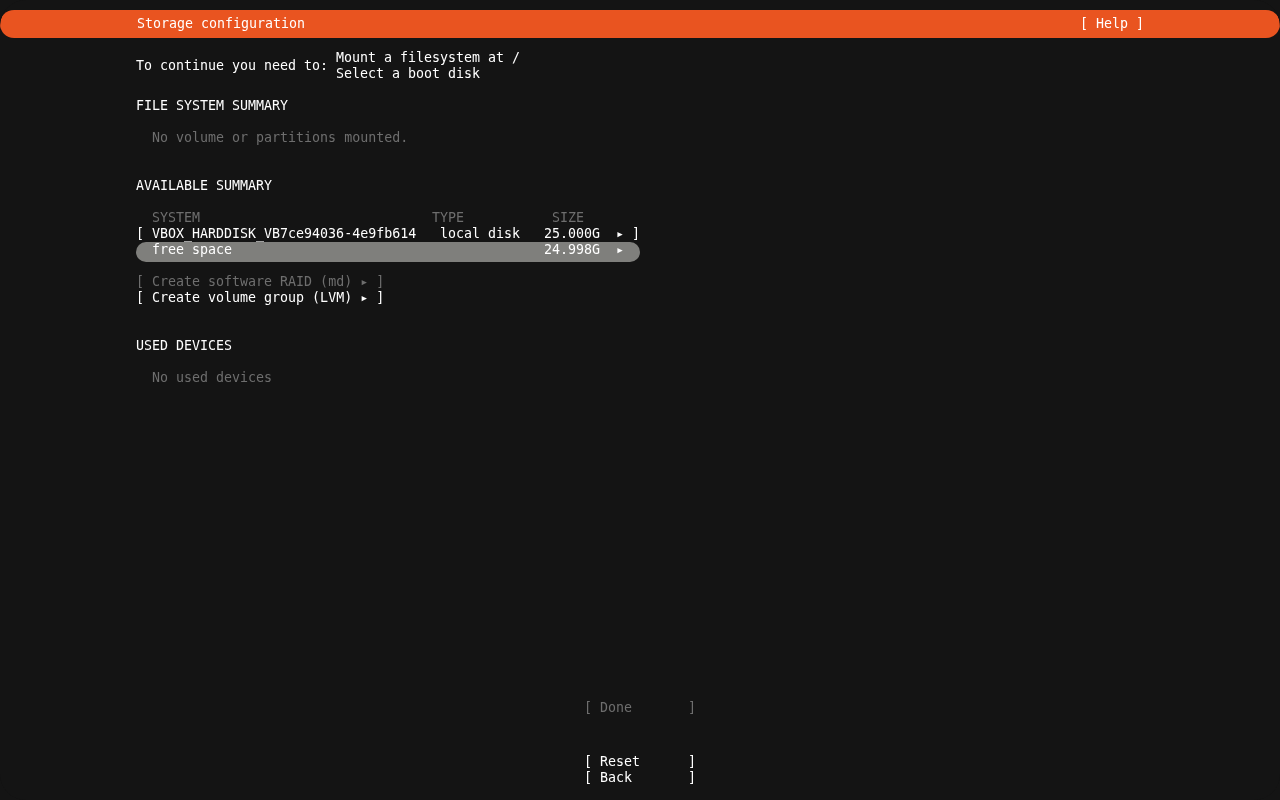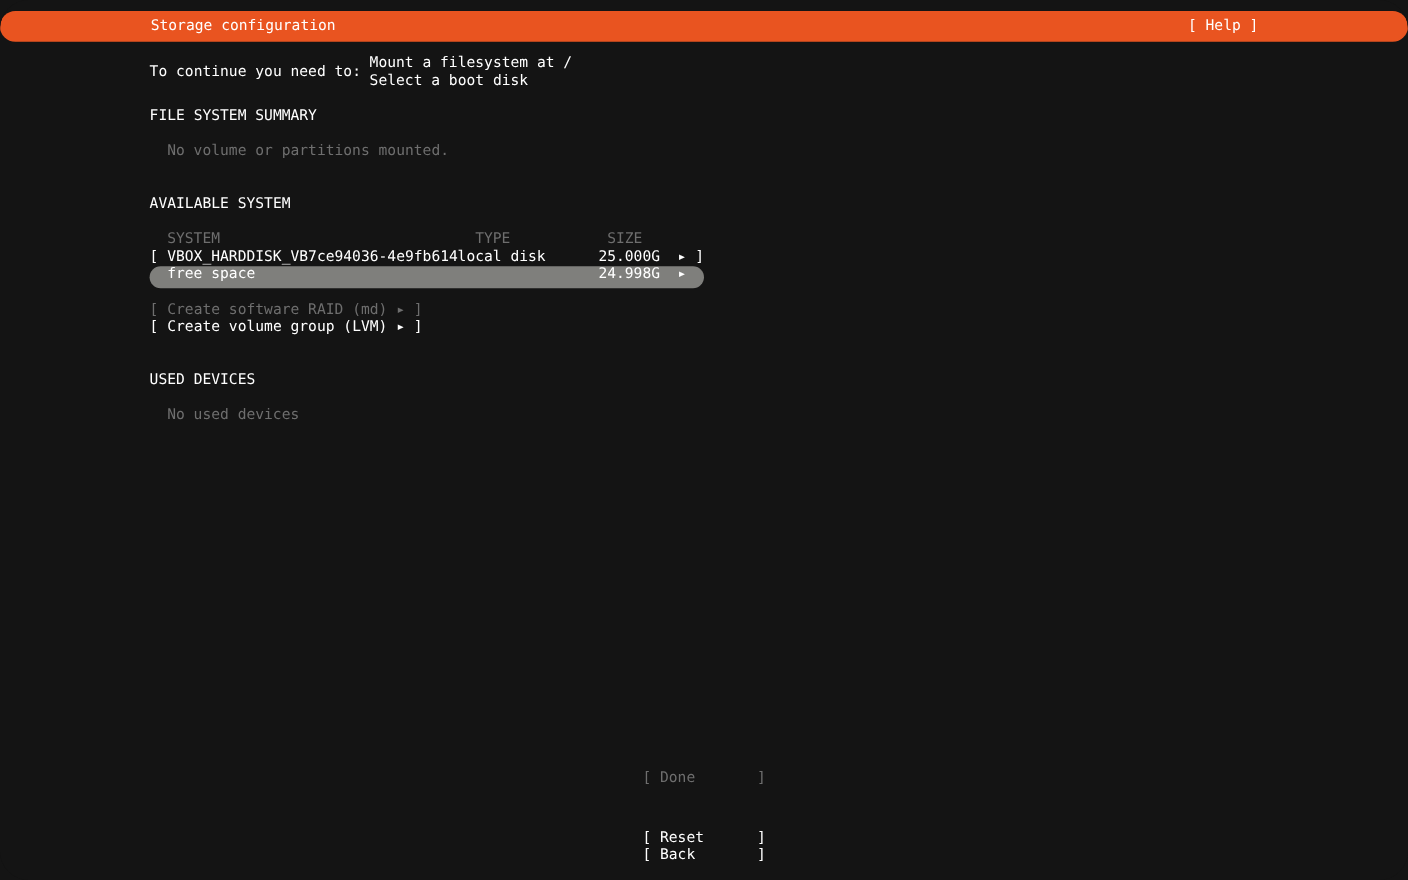--- a/index.html
+++ b/index.html
@@ -55,32 +55,32 @@
     <span class="t" style="right:136px">[ Help ]</span>
   </div>
 
   <span class="t" style="left:136px; top:58px">To continue you need to:</span>
   <span class="t" style="left:336px; top:50px">Mount a filesystem at /</span>
   <span class="t" style="left:336px; top:66px">Select a boot disk</span>
 
   <span class="t" style="left:136px; top:98px">FILE SYSTEM SUMMARY</span>
   <span class="t dim" style="left:152px; top:130px">No volume or partitions mounted.</span>
 
-  <span class="t" style="left:136px; top:178px">AVAILABLE SYSTEM</span>
+  <span class="t" style="left:136px; top:178px">AVAILABLE SUMMARY</span>
 
   <div>
 
     <span class="t dim" style="left:152px; top:210px">SYSTEM</span>
     <span class="t dim" style="left:432px; top:210px">TYPE</span>
     <span class="t dim" style="left:552px; top:210px">SIZE</span>
 
     <div>
       <span class="t" style="left:136px; top:226px">[</span>
       <span class="t" style="left:152px; top:226px">VBOX_HARDDISK_VB7ce94036-4e9fb614</span>
-      <span class="t" style="left:416px; top:226px">local disk</span>
+      <span class="t" style="left:440px; top:226px">local disk</span>
       <span class="t" style="left:544px; top:226px">25.000G</span>
       <span class="t" style="left:616px; top:226px">▸</span>
       <span class="t" style="left:632px; top:226px">]</span>
     </div>
 
     <div class="hl-bar">
       <span class="t" style="left:16px">free space</span>
       <span class="t" style="left:408px">24.998G</span>
       <span class="t" style="left:480px">▸</span>
     </div>

